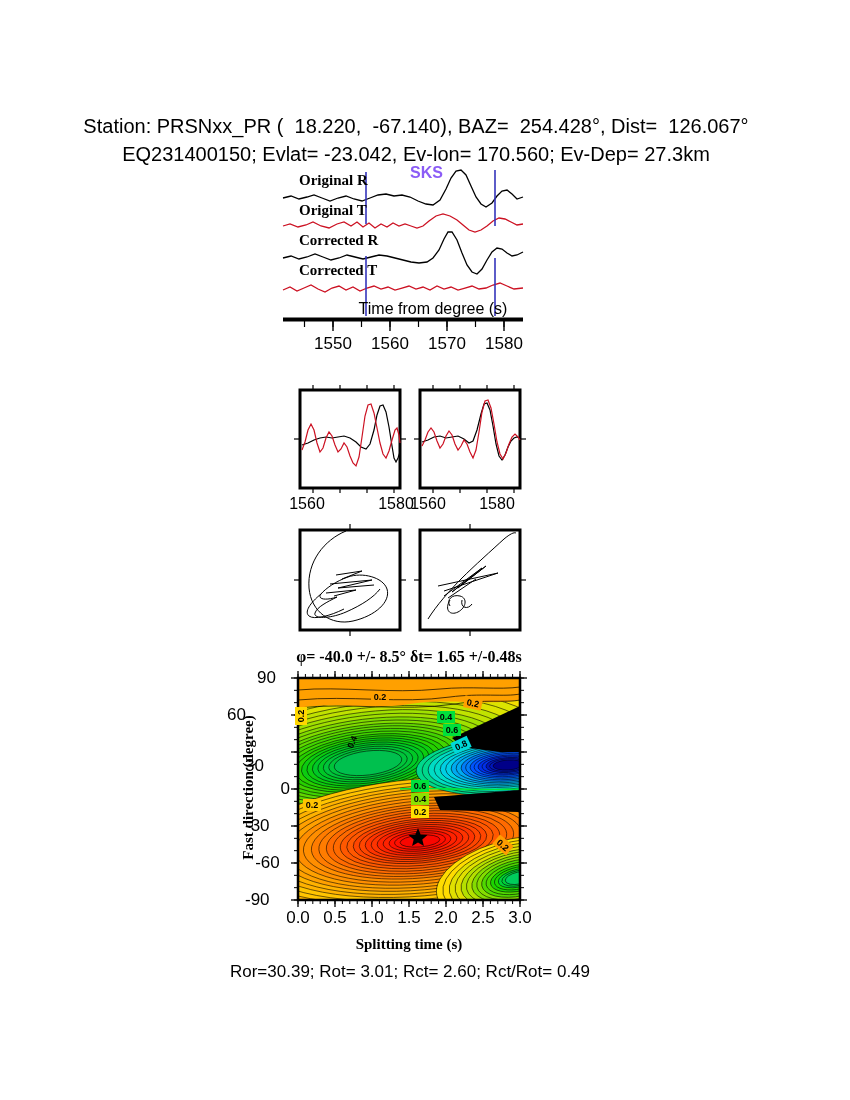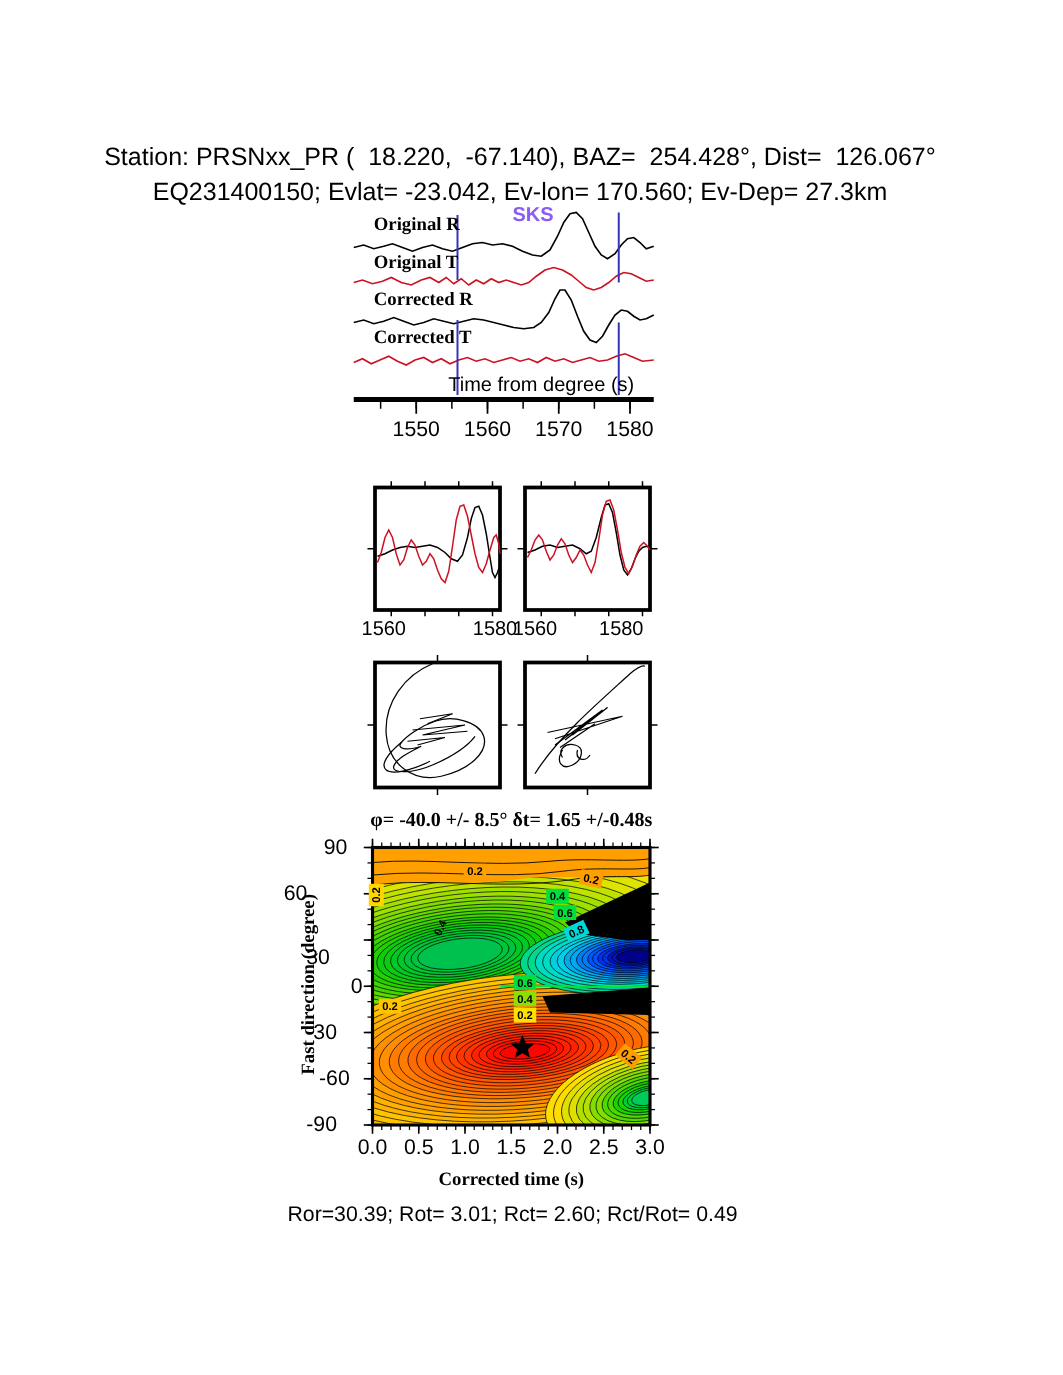--- a/index.html
+++ b/index.html
@@ -444,32 +444,32 @@
 <div class="t num ctr" style="left:425px;top:334px;width:44px">1570</div>
 <div class="t num ctr" style="left:482px;top:334px;width:44px">1580</div>
 
 <div class="t mnum ctr" style="left:289px;top:495px;width:36px">1560</div>
 <div class="t mnum ctr" style="left:378px;top:495px;width:36px">1580</div>
 <div class="t mnum ctr" style="left:410px;top:495px;width:36px">1560</div>
 <div class="t mnum ctr" style="left:479px;top:495px;width:36px">1580</div>
 
 <div class="t serifb ctr" style="left:0;top:648px;width:818px;font-size:16px">φ= -40.0 +/- 8.5° δt= 1.65 +/-0.48s</div>
 
-<div class="t num" style="left:246px;top:668px;width:45px;text-align:center">90</div>
+<div class="t num" style="left:257px;top:668px;width:45px;text-align:left">90</div>
 <div class="t num" style="left:227px;top:705px;width:45px;">60</div>
 <div class="t num" style="left:245px;top:756px;width:45px;">30</div>
 <div class="t num" style="left:245px;top:779px;width:45px;text-align:right">0</div>
 <div class="t num" style="left:245px;top:816px;width:45px;text-align:left">-30</div>
 <div class="t num" style="left:245px;top:853px;width:45px;text-align:center">-60</div>
 <div class="t num" style="left:245px;top:890px;width:45px;text-align:left">-90</div>
 
 <div class="t num ctr" style="left:281px;top:908px;width:34px">0.0</div>
 <div class="t num ctr" style="left:318px;top:908px;width:34px">0.5</div>
 <div class="t num ctr" style="left:355px;top:908px;width:34px">1.0</div>
 <div class="t num ctr" style="left:392px;top:908px;width:34px">1.5</div>
 <div class="t num ctr" style="left:429px;top:908px;width:34px">2.0</div>
 <div class="t num ctr" style="left:466px;top:908px;width:34px">2.5</div>
 <div class="t num ctr" style="left:503px;top:908px;width:34px">3.0</div>
 
 <div class="t serifb ctr" style="left:148px;top:779px;width:200px;font-size:15px;transform:rotate(-90deg);transform-origin:center">Fast direction (degree)</div>
-<div class="t serifb ctr" style="left:309px;top:936px;width:200px;font-size:15px">Corrected time (s)</div>
+<div class="t serifb ctr" style="left:309px;top:936px;width:200px;font-size:15px">Splitting time (s)</div>
 
 <div class="t ctr" style="left:0;top:962px;width:820px;font-size:17px">Ror=30.39; Rot= 3.01; Rct= 2.60; Rct/Rot= 0.49</div>
 
 </body></html>

